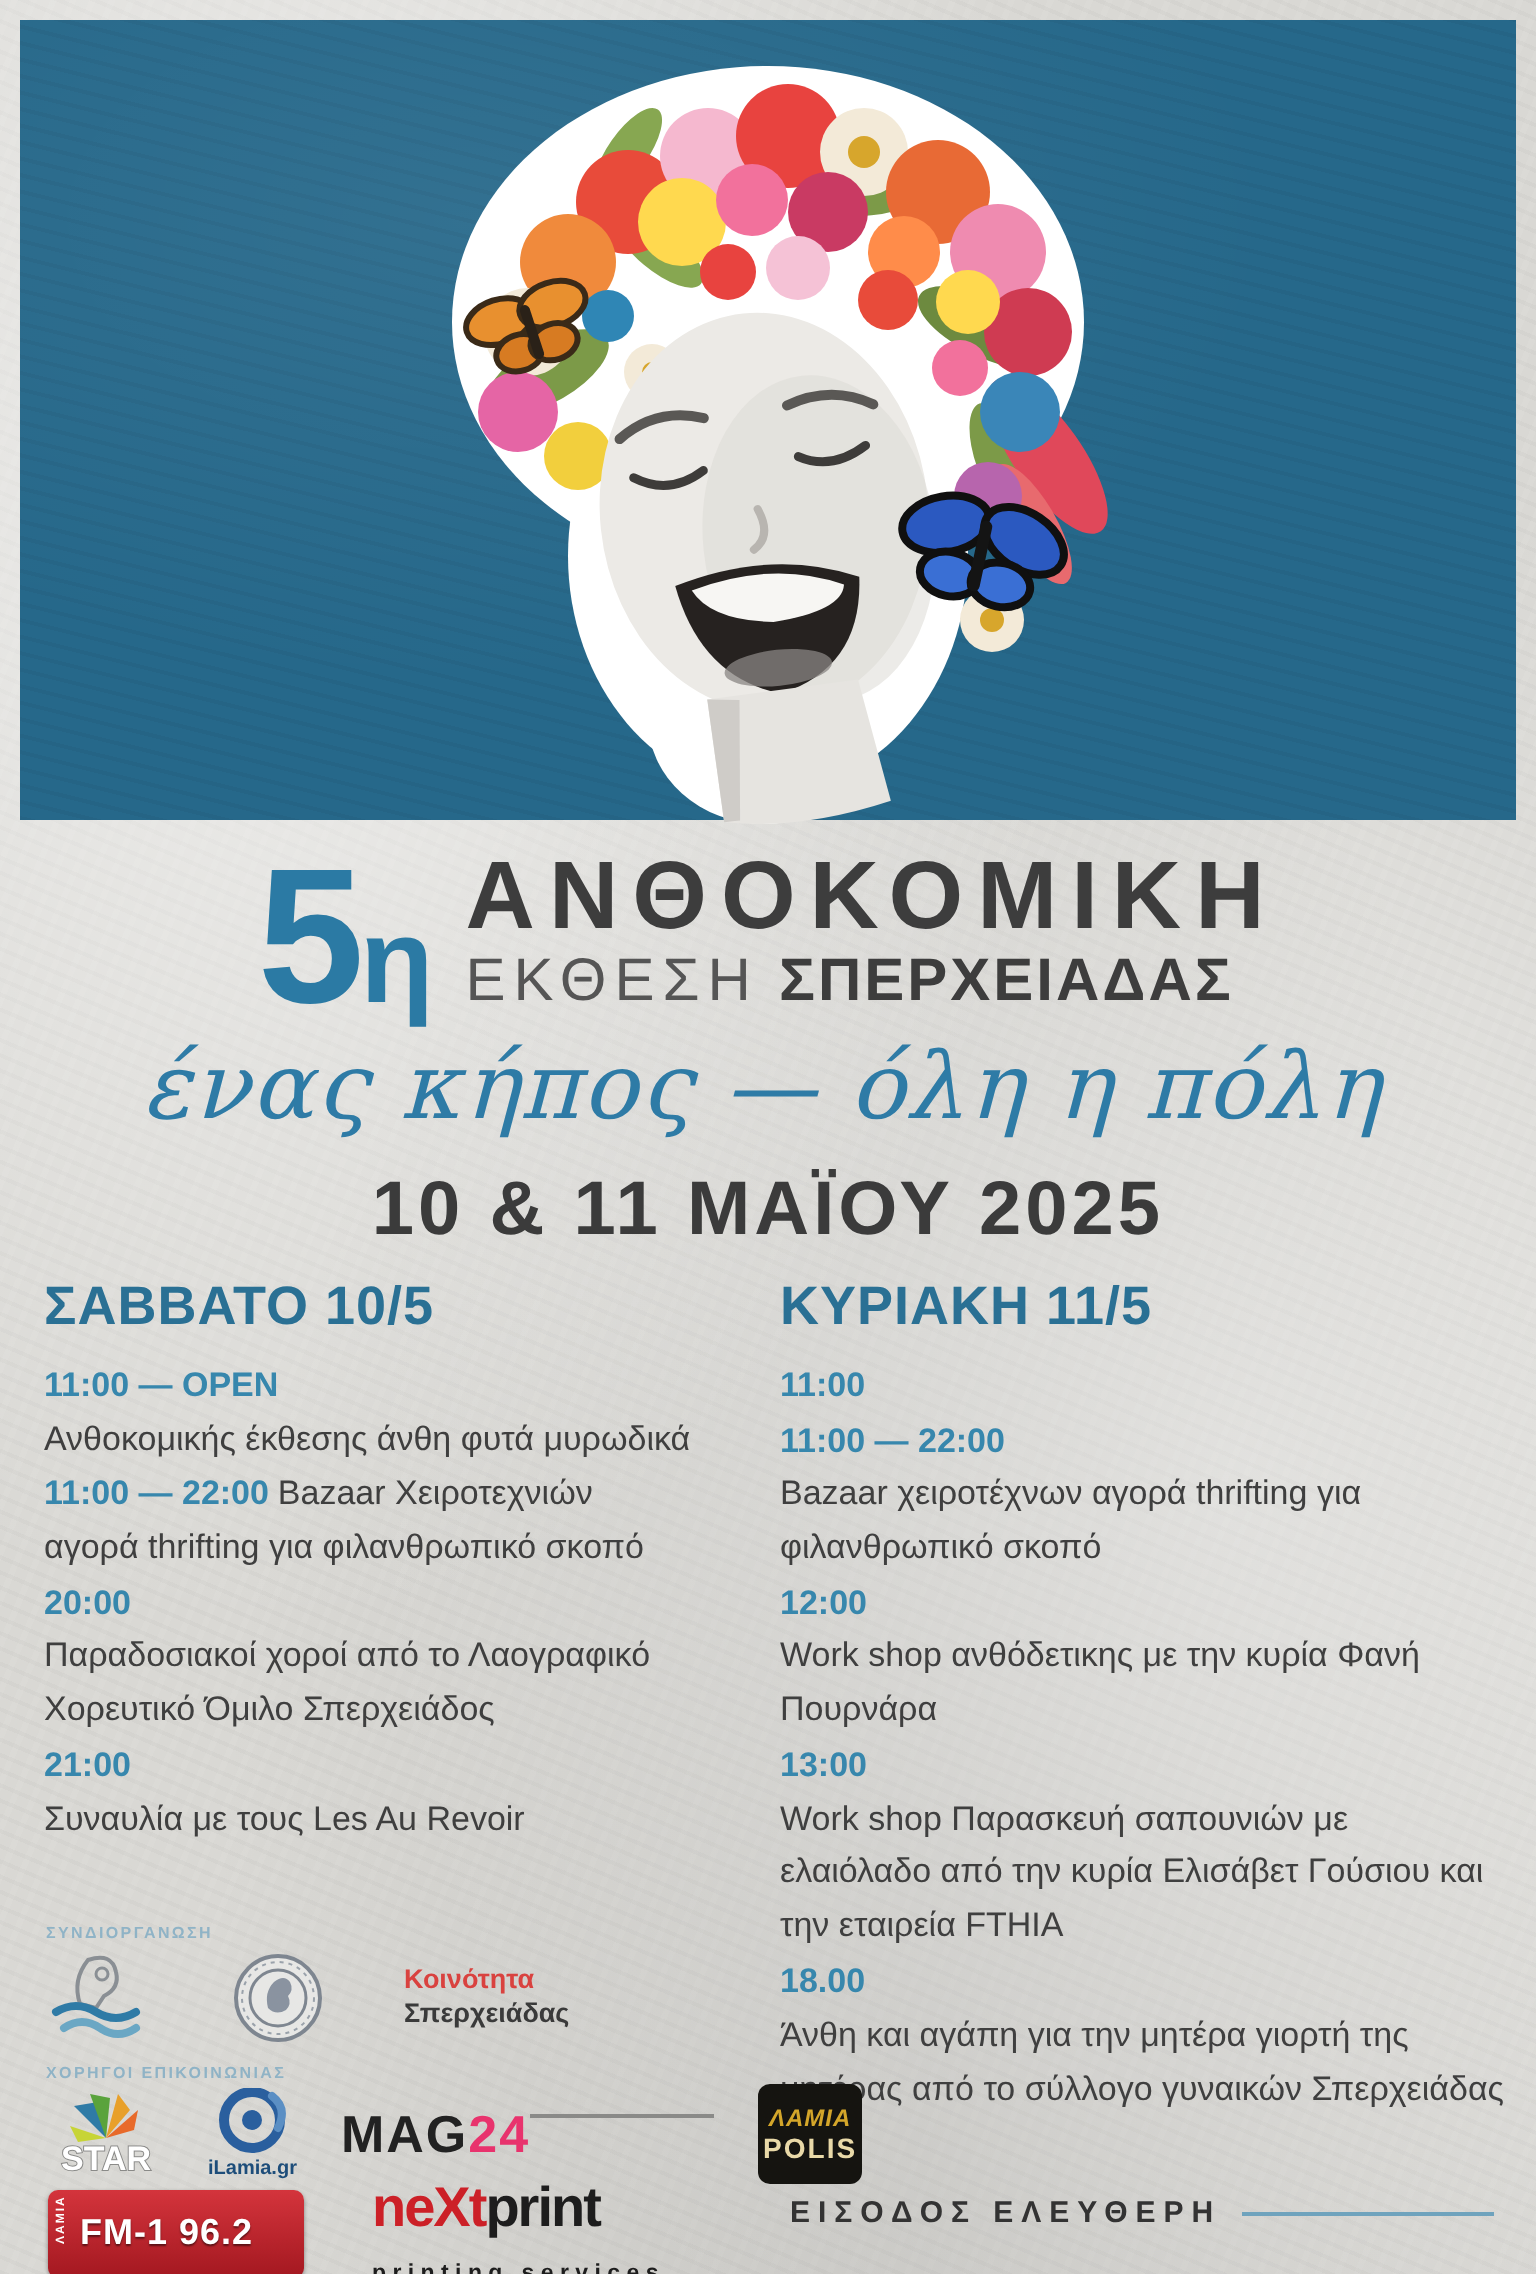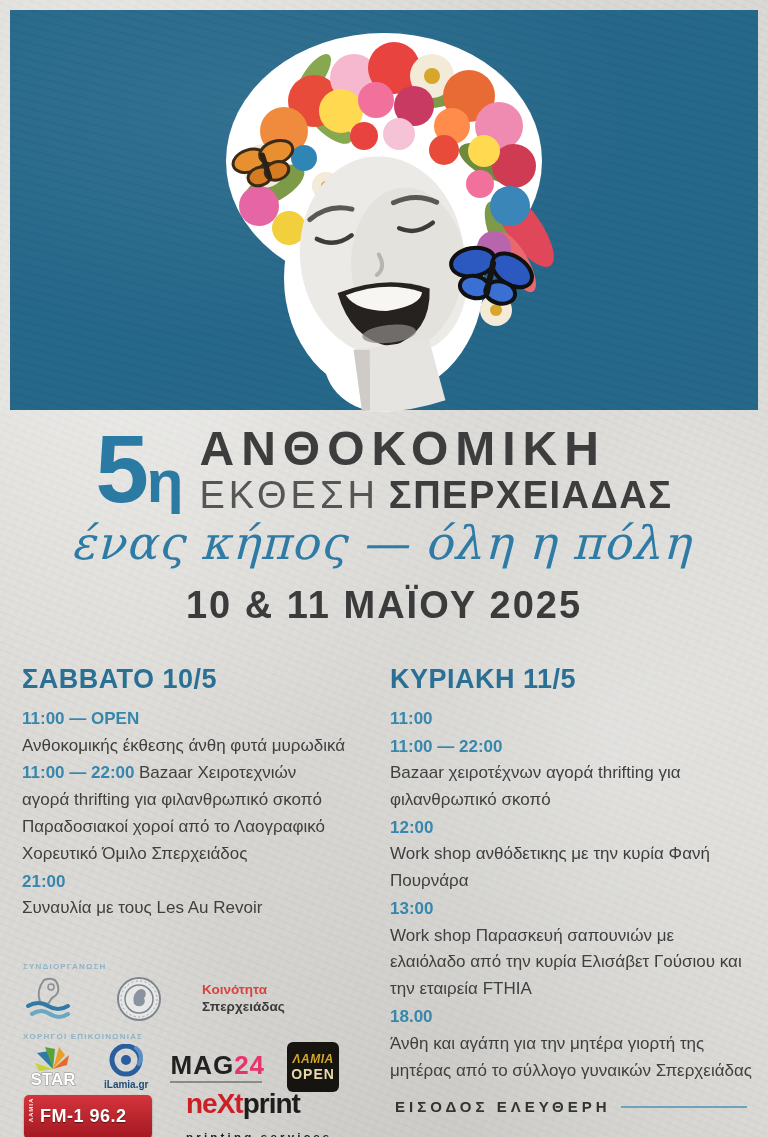--- a/index.html
+++ b/index.html
@@ -23,32 +23,32 @@
       #26688a;
   }
   .collage{position:absolute;left:50%;top:6px;transform:translateX(-50%);}
   
   .title-row{position:absolute;top:424px;left:0;width:100%;display:flex;justify-content:center;align-items:flex-start;}
   .edition{color:#2b7aa4;font-weight:800;line-height:.82;margin-right:16px;margin-top:6px;white-space:nowrap;}
   .edition .num{font-size:96px;letter-spacing:-2px;}
   .edition .suf{font-size:60px;}
   .title-lines{text-align:left;}
   .title-l1{font-size:48px;font-weight:800;color:#3d3d3d;letter-spacing:7px;line-height:1.05;}
-  .title-l2{font-size:38px;line-height:1.15;white-space:nowrap;text-align:right;}
+  .title-l2{font-size:30px;line-height:1.15;white-space:nowrap;}
   .title-l2 .light{font-weight:400;color:#555;letter-spacing:4px;margin-right:10px;}
   .title-l2 .boldp{font-weight:800;color:#3d3d3d;letter-spacing:1.5px;}
   .subtitle{
     position:absolute;top:516px;left:0;width:100%;text-align:center;
     font-family:"DejaVu Serif",serif;font-style:italic;
     font-size:46px;color:#2e7ba6;transform:skewX(-4deg);letter-spacing:1px;
   }
   .date-line{position:absolute;top:584px;left:0;width:100%;text-align:center;
     font-size:38px;font-weight:800;color:#3b3b3b;letter-spacing:2px;}
   
-  .col{position:absolute;top:664px;}
+  .col{position:absolute;top:638px;}
   .col-left{left:22px;width:360px;}
   .col-right{left:390px;width:364px;}
   .col-header{font-size:27px;font-weight:800;color:#2a7094;letter-spacing:.5px;margin-bottom:10px;}
   .sched .time{font-size:17px;font-weight:800;color:#3787ad;line-height:1.62;}
   .sched .desc{font-size:17px;color:#3f3f3f;line-height:1.58;}
   .sched .inline-desc{font-size:17px;color:#3f3f3f;font-weight:400;}
   
   .small-label{position:absolute;left:23px;font-size:8px;font-weight:700;color:#8fb3c6;letter-spacing:1.2px;}
   .lbl-coorg{top:962px;}
   .lbl-media{top:1032px;}
@@ -57,21 +57,21 @@
   .community .c1{color:#d9423f;}
   .community .c2{color:#3a3a3a;}
   .media-row{position:absolute;left:24px;top:1042px;display:flex;align-items:center;gap:22px;}
   .radio-row{position:absolute;left:24px;top:1090px;display:flex;align-items:center;gap:34px;}
   
   .logo-star{display:flex;flex-direction:column;align-items:center;}
   
   .logo-ilamia{display:flex;flex-direction:column;align-items:center;}
   .ilamia-text{font-size:10px;font-weight:800;color:#1d4d7a;margin-top:1px;}
   
-  .logo-mag{display:flex;flex-direction:column;align-items:flex-start;}
+  .logo-mag{display:flex;flex-direction:row;align-items:flex-start;}
   .mag-line1{font-size:26px;font-weight:800;letter-spacing:1px;line-height:1;}
   .mag-line1 .mag{color:#222;}
   .mag-line1 .m24{color:#e8336d;}
   .mag-rule{width:92px;height:2px;background:#8a8a88;margin-top:3px;}
   
   .logo-lpolis{width:52px;height:50px;background:#151410;border-radius:6px;
     display:flex;flex-direction:column;align-items:center;justify-content:center;line-height:1;}
   .lp1{color:#d4a62a;font-size:12px;font-weight:800;font-style:italic;letter-spacing:.5px;}
   .lp2{color:#e9d9a8;font-size:14px;font-weight:800;letter-spacing:1px;margin-top:2px;}
   
@@ -205,20 +205,21 @@
 
   <div class="col col-left sched">
     <div class="col-header">ΣΑΒΒΑΤΟ 10/5</div>
     <div class="time">11:00 — OPEN</div>
     <div class="desc">Ανθοκομικής έκθεσης άνθη φυτά μυρωδικά</div>
     <div>
       <span class="time">11:00 — 22:00</span>
       <span class="inline-desc">Bazaar Χειροτεχνιών</span>
     </div>
     <div class="desc">αγορά thrifting για φιλανθρωπικό σκοπό</div>
+    <div class="time">20:00</div>
     <div class="desc">Παραδοσιακοί χοροί από το Λαογραφικό Χορευτικό Όμιλο Σπερχειάδος</div>
     <div class="time">21:00</div>
     <div class="desc">Συναυλία με τους Les Au Revoir</div>
   </div>
 
   <div class="col col-right sched">
     <div class="col-header">ΚΥΡΙΑΚΗ 11/5</div>
     <div class="time">11:00</div>
     <div class="time">11:00 — 22:00</div>
     <div class="desc">Bazaar χειροτέχνων αγορά thrifting για φιλανθρωπικό σκοπό</div>
@@ -275,21 +276,21 @@
       <div class="ilamia-text">iLamia.gr</div>
     </div>
     <div class="logo-mag">
       <div class="mag-line1">
         <span class="mag">MAG</span><span class="m24">24</span>
       </div>
       <div class="mag-rule"></div>
     </div>
     <div class="logo-lpolis">
       <div class="lp1">ΛΑΜΙΑ</div>
-      <div class="lp2">OPEN</div>
+      <div class="lp2">POLIS</div>
     </div>
   </div>
 
   <div class="radio-row">
     <div class="logo-fm1">
       <div class="fm1-side">ΛΑΜΙΑ</div>
       <div class="fm1-main">FM-1 96.2</div>
     </div>
     <div class="logo-nextprint">
       <div class="np1">

